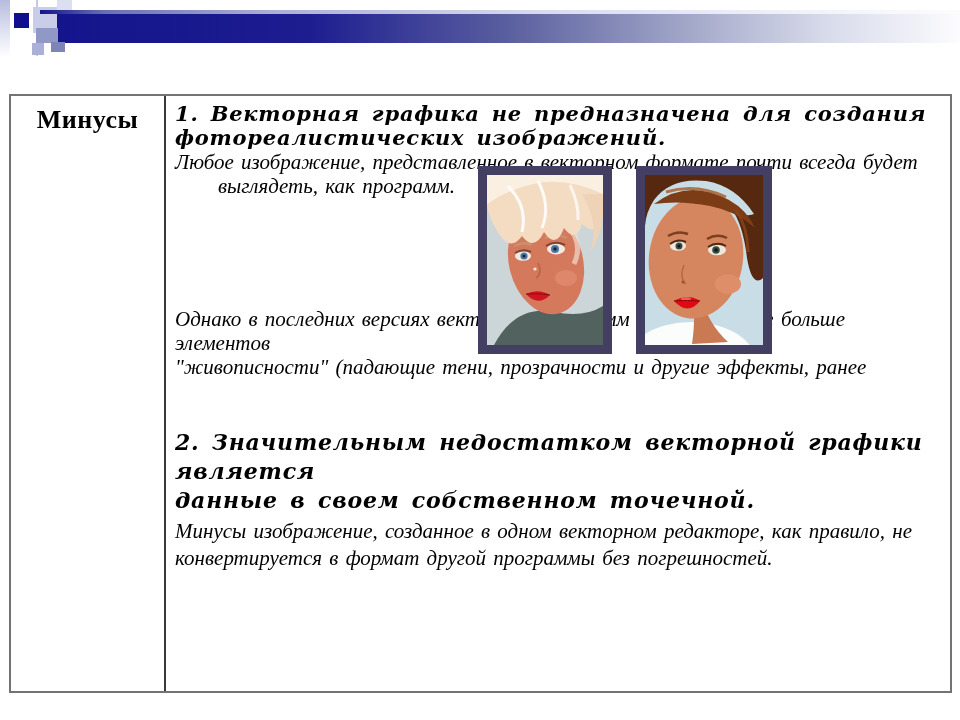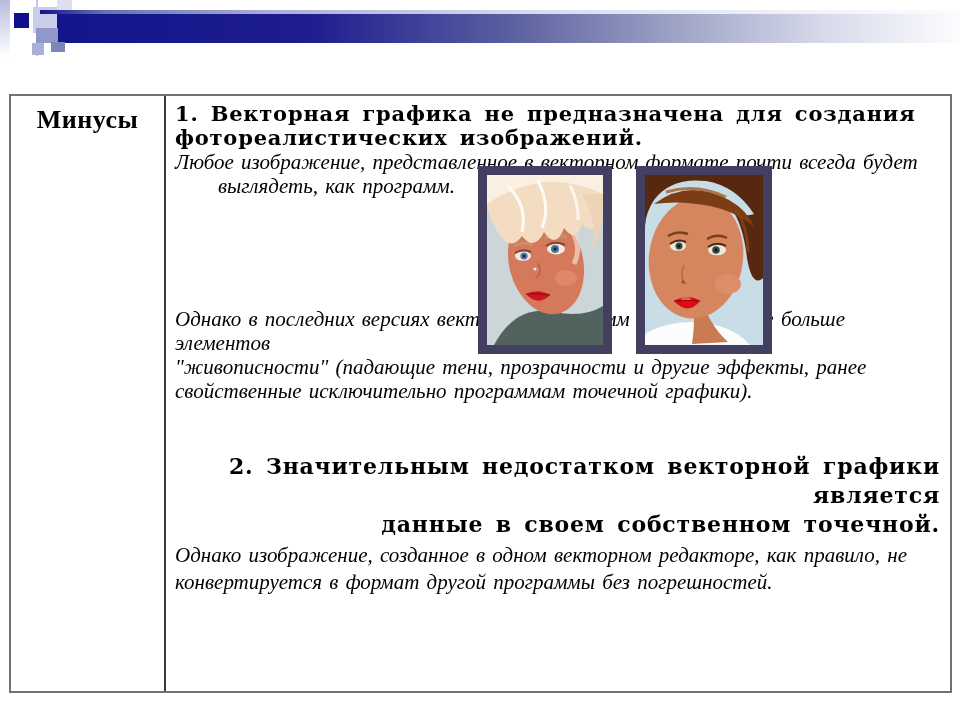--- a/index.html
+++ b/index.html
@@ -32,24 +32,24 @@
   }
   .col-left {
     width:155px; box-sizing:border-box; border-right:2px solid #3a3a3a;
     padding-top:9px; text-align:center; flex:0 0 auto;
   }
   .row-hdr { font-weight:bold; font-size:26px; letter-spacing:0.5px; }
   .col-right { flex:1 1 auto; padding:4px 10px 0 9px; box-sizing:border-box; }
 
   
   .h-block {
-    font-family:"DejaVu Serif", serif; font-weight:bold; 
+    font-family:"DejaVu Serif", serif; font-weight:bold; font-style:italic;
     font-size:21px; line-height:24px; letter-spacing:0.8px; word-spacing:4px;
   }
-  .h-block.second { font-size:22px; line-height:29px; margin-top:49px;text-align:right; }
+  .h-block.second { font-size:22px; line-height:29px; margin-top:49px; }
   .b-block { font-style:italic; font-size:21px; line-height:24px; word-spacing:2px; }
   .p1 { }
   .note { margin-top:109px; line-height:24px; }
   .p3 { margin-top:3px; line-height:27px; }
   .hd1 { margin-top:2px; }
   .ind-h { }
   .ind-p { margin-left:43px; }
 
   
   .portrait { position:absolute; top:166px; margin:0; padding:0; }
@@ -87,30 +87,29 @@
       </div>
 
       <div class="b-block p1">
         <div>Любое изображение, представленное  в векторном формате почти всегда будет</div>
         <div class="ind-p">выглядеть, как программ.</div>
       </div>
 
       <div class="b-block note">
         <div>Однако в последних версиях векторных программ внедряется  все больше элементов</div>
         <div>"живописности" (падающие тени, прозрачности и другие эффекты, ранее</div>
-        <div>свойственные  исключительно  программам точечной графики).</div>
       </div>
 
       <div class="h-block second">
         <div>2. Значительным недостатком векторной графики является</div>
         <div>данные в своем собственном точечной.</div>
       </div>
 
       <div class="b-block p3">
-        <div>Однако изображение, созданное  в одном векторном редакторе, как правило, не</div>
+        <div>Минусы изображение, созданное  в одном векторном редакторе, как правило, не</div>
         <div>конвертируется в формат другой программы без погрешностей.</div>
       </div>
 
     </div>
   </div>
 
   <figure class="portrait p-blonde" role="img" aria-label="blonde-woman-vector-portrait">
     <svg viewBox="0 0 134 188" width="134" height="188">
       <rect width="134" height="188" fill="#433f63"></rect>
       <rect x="9" y="9" width="116" height="170" fill="#ccd6d9"></rect>

